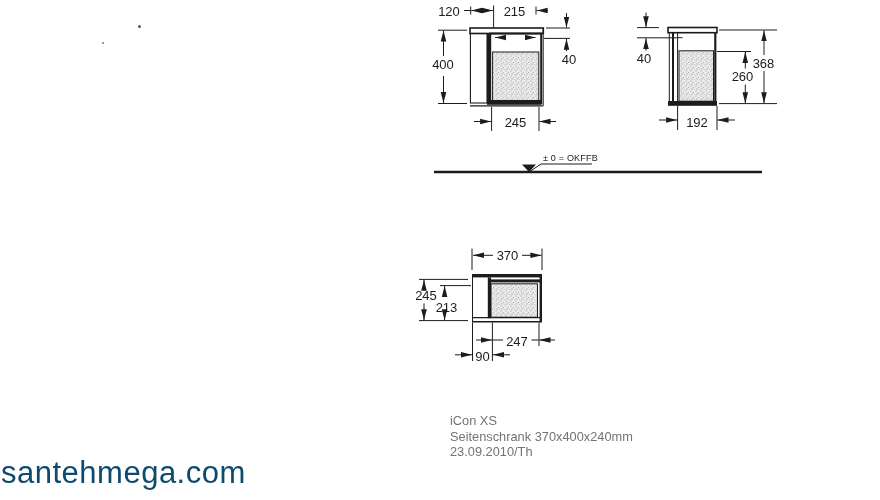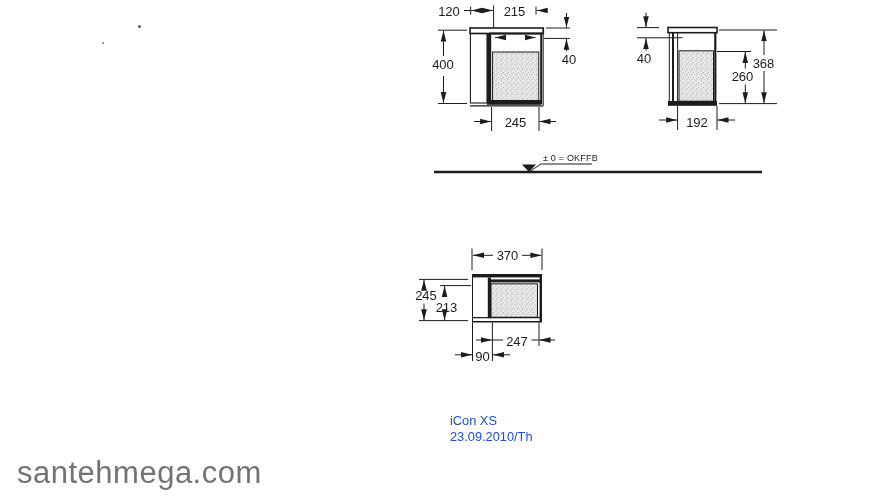--- a/index.html
+++ b/index.html
@@ -10,26 +10,26 @@
   }
   #stage{position:absolute;left:0;top:0;width:880px;height:500px;}
   svg text{
     font-family:"Liberation Sans", sans-serif;
     fill:#1c1c1c;
     font-size:13px;
   }
   svg text.small{font-size:9px;letter-spacing:.2px;}
   .title-block{
     position:absolute;left:450px;top:413px;
-    font-size:12.8px;line-height:15.6px;color:#1d4ed8;
+    font-size:12.8px;line-height:15.6px;color:#737373;
     white-space:nowrap;
   }
   .watermark{
-    position:absolute;left:17px;top:455px;
-    font-size:31px;color:#737373;letter-spacing:.5px;
+    position:absolute;left:1px;top:455px;
+    font-size:31px;color:#0c4a6e;letter-spacing:.5px;
     white-space:nowrap;
   }
   .speck{position:absolute;background:#555;border-radius:50%;}
   .speck.a{left:138px;top:25px;width:3px;height:3px;}
   .speck.b{left:102px;top:42px;width:2px;height:2px;background:#777;}
 </style>
 </head>
 <body>
 
 <div id="stage">
@@ -181,20 +181,21 @@
     <text x="482.5" y="360.5" text-anchor="middle" stroke="none" fill="#1c1c1c">90</text>
     <line x1="472.5" y1="322.5" x2="472.5" y2="361"></line>
     <line x1="455" y1="354.8" x2="472" y2="354.8" marker-end="url(#arr)"></line>
     <line x1="510" y1="354.8" x2="493" y2="354.8" marker-end="url(#arr)"></line>
   </g>
 </svg>
 
   
   <div class="title-block">
     <div>iCon XS</div>
+    <div>Seitenschrank 370x400x240mm</div>
     <div>23.09.2010/Th</div>
   </div>
 
   
   <div class="watermark">santehmega.com</div>
 
   
   <div class="speck a"></div>
   <div class="speck b"></div>
 </div>

